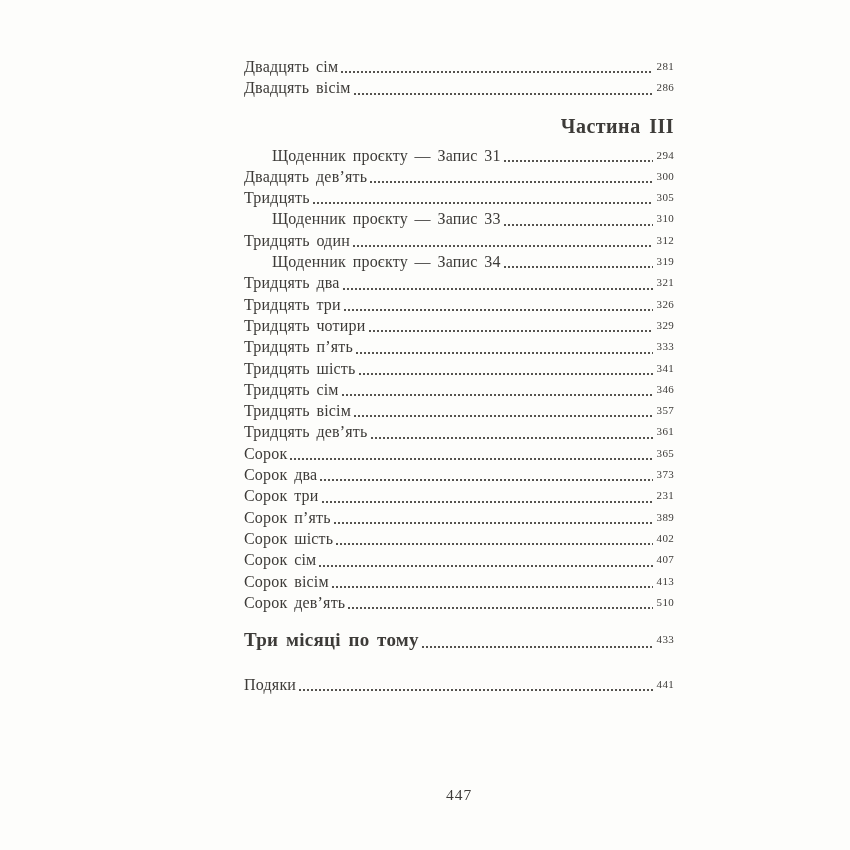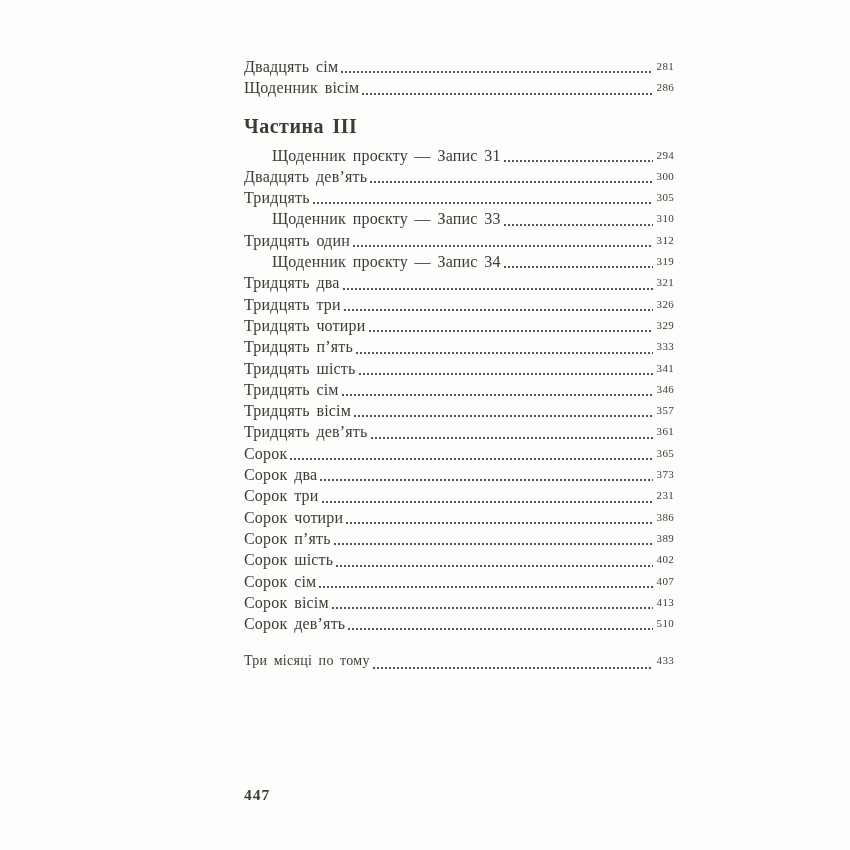--- a/index.html
+++ b/index.html
@@ -40,72 +40,72 @@
   }
   .toc-row.indent .label {
     padding-left: 28px;
   }
   .toc-row.bold-entry {
     height: 25px;
     line-height: 25px;
     margin-top: 14px;
   }
   .toc-row.bold-entry .label {
-    font-weight: 400;
-    font-size: 14px;
+    font-weight: 700;
+    font-size: 19px;
     letter-spacing: 0.3px;
   }
   .toc-row.gap-before {
     margin-top: 22px;
   }
   .leader {
     flex: 1 1 auto;
     height: 2px;
     margin: 0 4px 4px 3px;
     background-image: radial-gradient(circle at 1px 1px, #55534f 0.8px, rgba(0,0,0,0) 1.2px);
     background-size: 4px 2px;
     background-repeat: repeat-x;
     background-position: left bottom;
   }
   .pagenum {
     white-space: nowrap;
     font-size: 11px;
     letter-spacing: 0.3px;
   }
   .toc-heading {
-    text-align: left;
+    text-align: right;
     font-weight: 700;
     font-size: 20px;
     line-height: 26px;
     margin: 14px 0 6px 0;
     letter-spacing: 0.5px;
     word-spacing: 3px;
   }
   .folio {
     position: absolute;
     left: 205px;
     top: 786px;
     width: 430px;
+    text-align: center;
     font-size: 15.5px;
     letter-spacing: 1px;
-    font-weight: bold;
   }
 </style>
 </head>
 <body>
 
 <div class="page">
   <div class="toc">
       <div class="toc-row">
         <span class="label">Двадцять сім</span>
         <span class="leader"></span>
         <span class="pagenum">281</span>
       </div>
       <div class="toc-row">
-        <span class="label">Щоденник вісім</span>
+        <span class="label">Двадцять вісім</span>
         <span class="leader"></span>
         <span class="pagenum">286</span>
       </div>
       <div class="toc-heading">Частина III</div>
       <div class="toc-row indent">
         <span class="label">Щоденник проєкту — Запис 31</span>
         <span class="leader"></span>
         <span class="pagenum">294</span>
       </div>
       <div class="toc-row">
@@ -182,25 +182,20 @@
         <span class="label">Сорок два</span>
         <span class="leader"></span>
         <span class="pagenum">373</span>
       </div>
       <div class="toc-row">
         <span class="label">Сорок три</span>
         <span class="leader"></span>
         <span class="pagenum">231</span>
       </div>
       <div class="toc-row">
-        <span class="label">Сорок чотири</span>
-        <span class="leader"></span>
-        <span class="pagenum">386</span>
-      </div>
-      <div class="toc-row">
         <span class="label">Сорок п’ять</span>
         <span class="leader"></span>
         <span class="pagenum">389</span>
       </div>
       <div class="toc-row">
         <span class="label">Сорок шість</span>
         <span class="leader"></span>
         <span class="pagenum">402</span>
       </div>
       <div class="toc-row">
@@ -215,16 +210,21 @@
       </div>
       <div class="toc-row">
         <span class="label">Сорок дев’ять</span>
         <span class="leader"></span>
         <span class="pagenum">510</span>
       </div>
       <div class="toc-row bold-entry">
         <span class="label">Три місяці по тому</span>
         <span class="leader"></span>
         <span class="pagenum">433</span>
+      </div>
+      <div class="toc-row gap-before">
+        <span class="label">Подяки</span>
+        <span class="leader"></span>
+        <span class="pagenum">441</span>
       </div>
     </div>
   <div class="folio">447</div>
 </div>
 
 </body></html>

